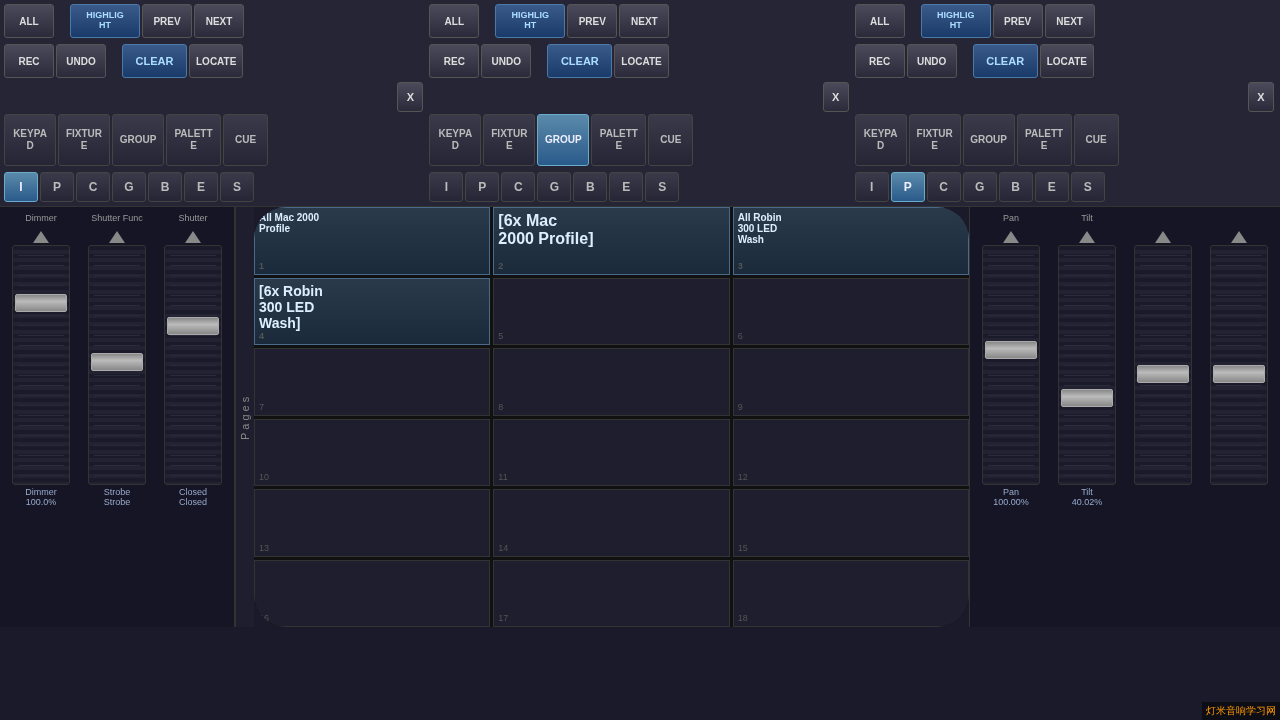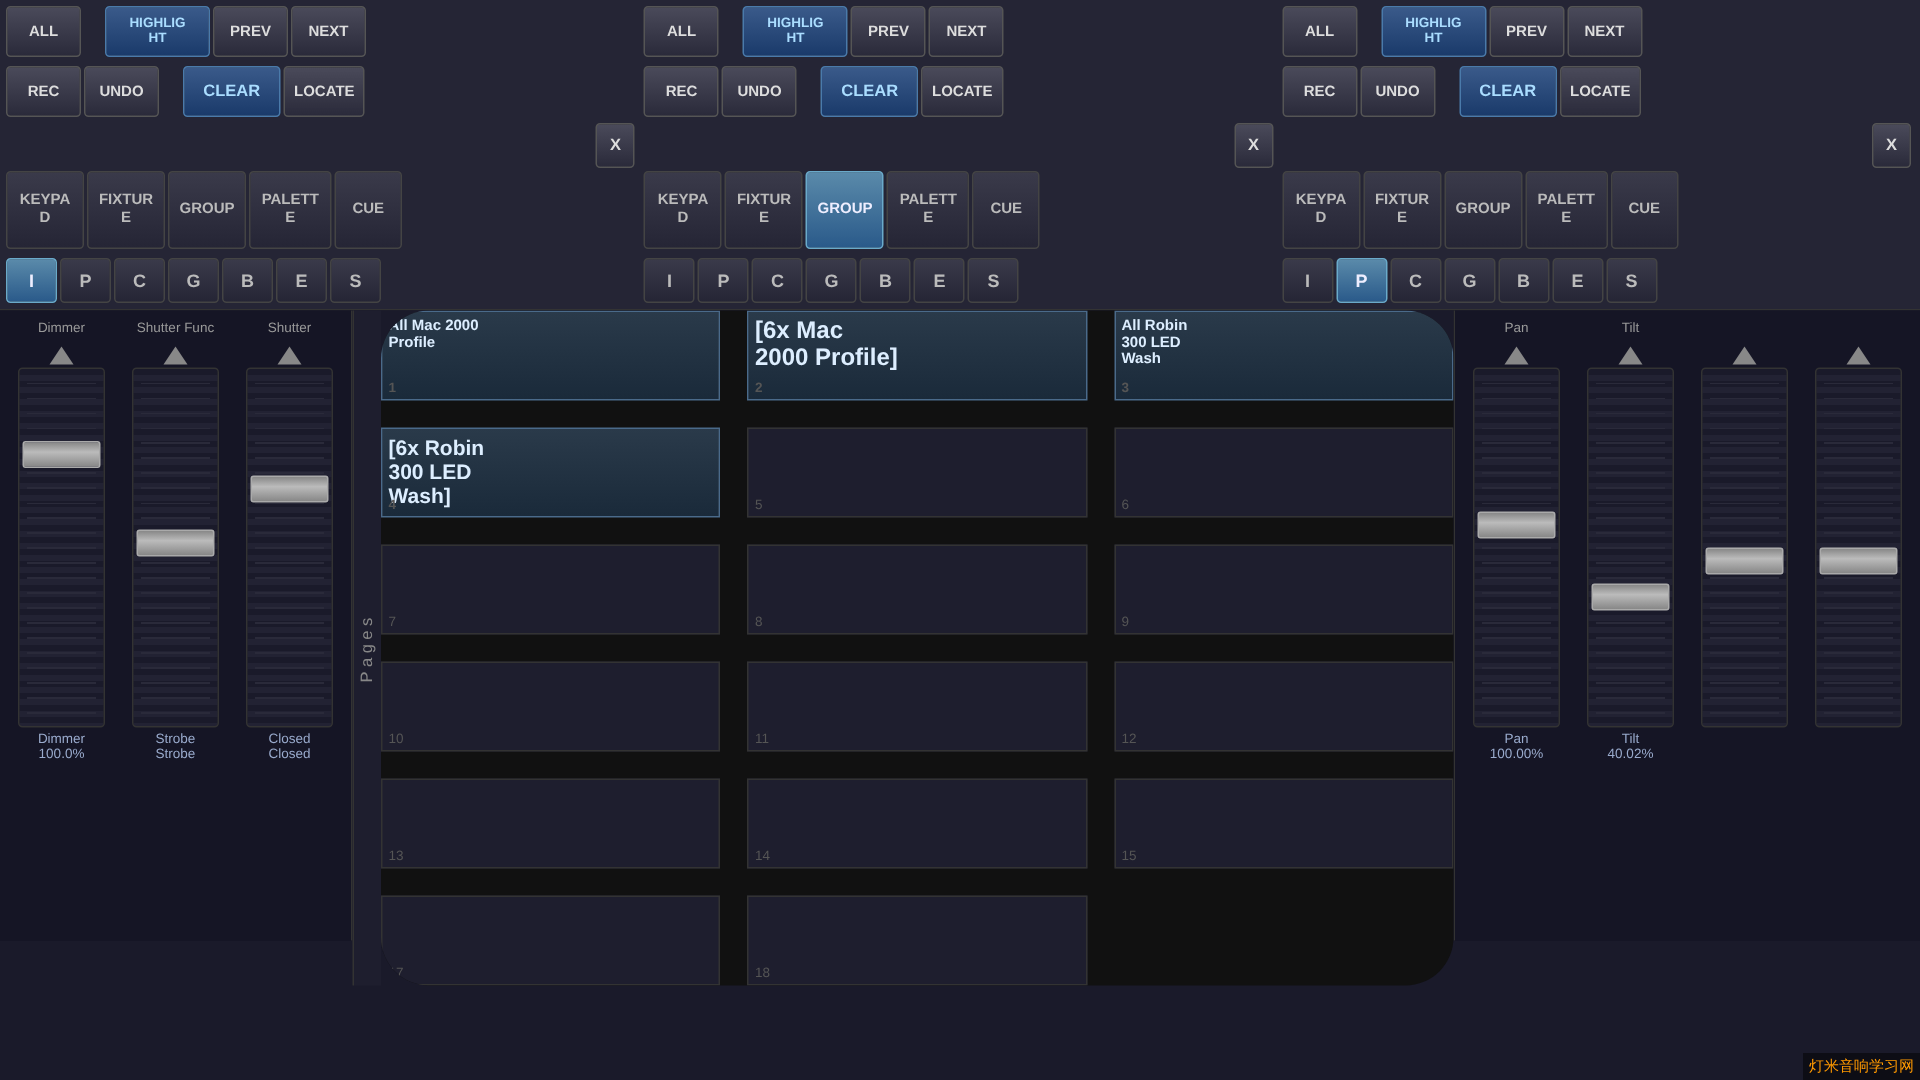--- a/index.html
+++ b/index.html
@@ -358,21 +358,21 @@
         </div>
         <div class="fader-bottom-label">Closed<br>Closed</div>
       </div>
     </div>
 
     <div style="flex:1; display:flex; flex-direction:column; background:#1a1a2a; position:relative;">
       <div style="display:flex; flex:1;">
 
         <div style="writing-mode:vertical-rl; transform:rotate(180deg); font-size:11px; color:#888; padding:6px 3px; background:#1e1e2e; border-right:1px solid #333; display:flex; align-items:center; justify-content:center; letter-spacing:3px;">Pages</div>
 
-        <div style="flex:1; display:grid; grid-template-columns:1fr 1fr 1fr; gap:18px; background:#111; overflow:hidden;border-radius:32px;">
+        <div style="flex:1; display:grid; grid-template-columns:1fr 1fr 1fr; gap:3px; background:#111; overflow:hidden;border-radius:32px;">
 
           <div class="group-cell has-content">
             <span style="font-size:10px; font-weight:bold; color:#ddeeff;">All Mac 2000<br>Profile</span>
             <span class="cell-num">1</span>
           </div>
           <div class="group-cell has-content">
             <span style="font-size:16px; color:#ddeeff;">[6x Mac<br>2000 Profile]</span>
             <span class="cell-num">2</span>
           </div>
           <div class="group-cell has-content">
@@ -415,20 +415,23 @@
             <span class="cell-num">13</span>
           </div>
           <div class="group-cell">
             <span class="cell-num">14</span>
           </div>
           <div class="group-cell">
             <span class="cell-num">15</span>
           </div>
 
           <div class="group-cell">
+            <span class="cell-num">16</span>
+          </div>
+          <div class="group-cell">
             <span class="cell-num">17</span>
           </div>
           <div class="group-cell">
             <span class="cell-num">18</span>
           </div>
         </div>
       </div>
     </div>
 
     <div style="display:flex; padding:4px 4px; gap:2px; background:#151525; border-left:1px solid #333;">

